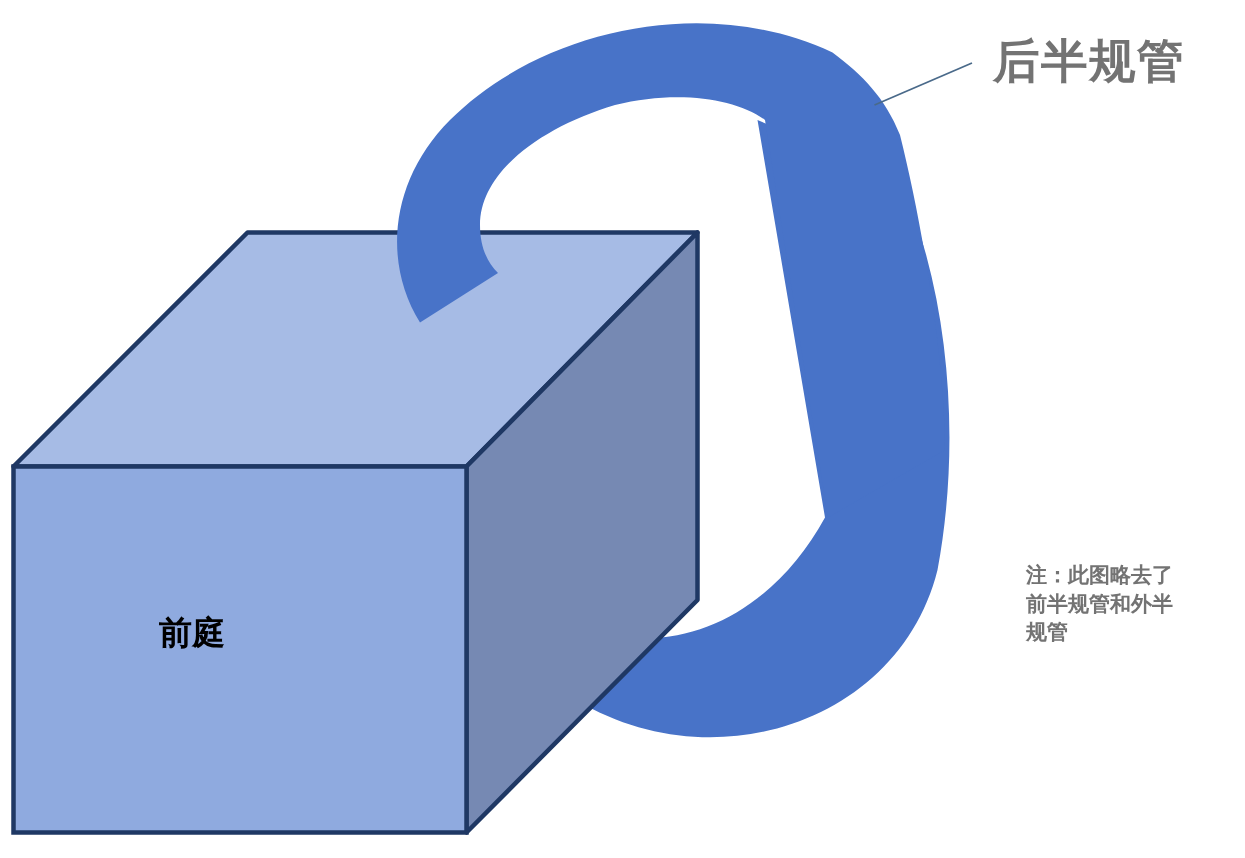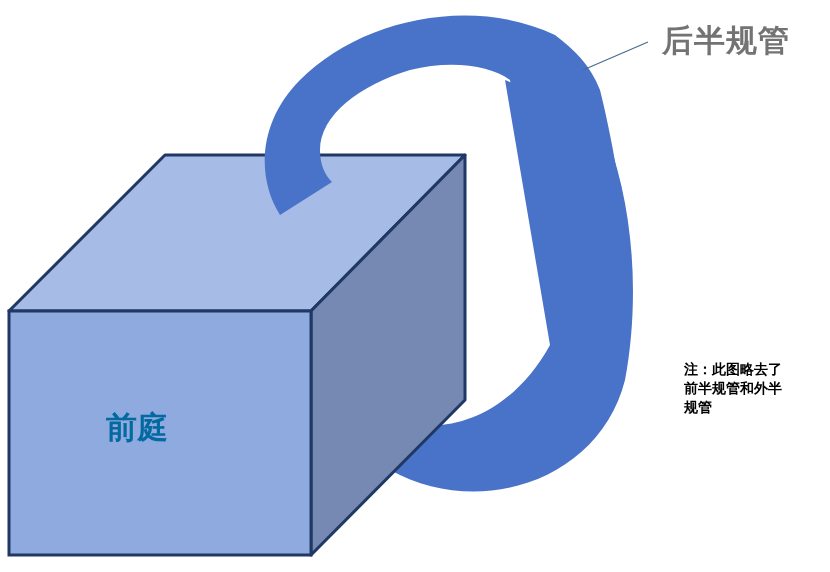--- a/index.html
+++ b/index.html
@@ -1,23 +1,23 @@
 <!DOCTYPE html>
 <html><head>
   <meta charset="utf-8">
   <style>
     html, body { margin: 0; padding: 0; background: #ffffff; }
     body { width: 830px; height: 572px; position: relative; overflow: hidden;
            font-family: "DejaVu Serif", "Liberation Serif", serif; }
     svg.canvas { position: absolute; left: 0; top: 0; }
     .title-label { position: absolute; left: 662px; top: 20px; font-size: 31px; font-weight: bold; color: #737373;
                    letter-spacing: 1px; white-space: nowrap; }
-    .note { position: absolute; left: 684px; top: 360px; width: 100px; font-size: 14px; font-weight: bold;
-            line-height: 19px; color: #000000; }
-    .cube-label { position: absolute; left: 106px; top: 407px; font-size: 31px; font-weight: bold; color: #0369a1;
+    .note { position: absolute; left: 684px; top: 375px; width: 100px; font-size: 14px; font-weight: bold;
+            line-height: 19px; color: #737373; }
+    .cube-label { position: absolute; left: 106px; top: 407px; font-size: 22px; font-weight: bold; color: #000000;
                   white-space: nowrap; font-family: Liberation Mono, monospace; }
   </style>
 </head>
 <body>
 
 <svg class="canvas" width="830" height="572" viewBox="0 0 830 572">
 
   <path d="M 390 470 C 480 520, 600 480, 625 380 C 640 300, 635 200, 600 120 L 505 80 L 550 345 C 520 400, 470 430, 420 425 Z" fill="#4873c8"></path>
 
   <g>

